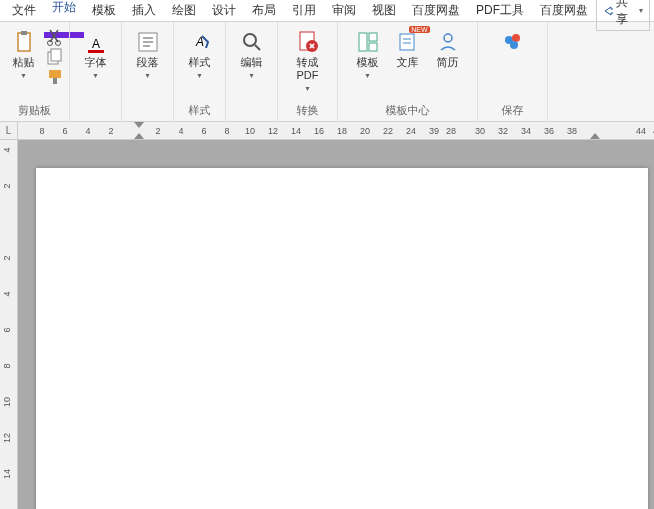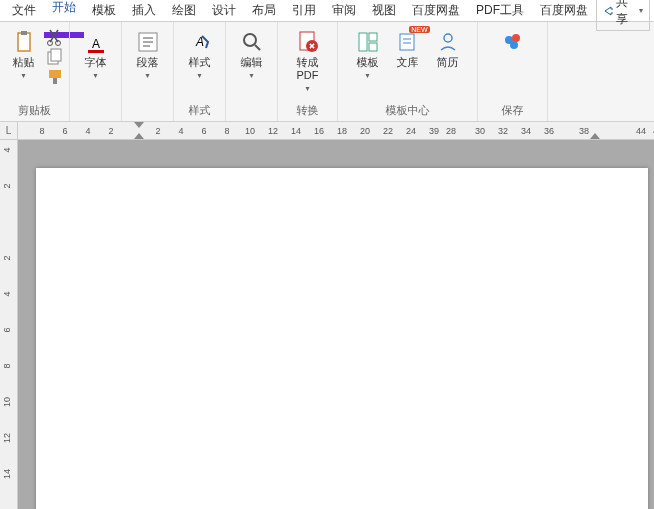--- a/index.html
+++ b/index.html
@@ -227,21 +227,21 @@
     <span class="tick" style="left: 324px;">18</span>
     <span class="tick" style="left: 347px;">20</span>
     <span class="tick" style="left: 370px;">22</span>
     <span class="tick" style="left: 393px;">24</span>
     <span class="tick" style="left: 416px;">39</span>
     <span class="tick" style="left: 433px;">28</span>
     <span class="tick" style="left: 462px;">30</span>
     <span class="tick" style="left: 485px;">32</span>
     <span class="tick" style="left: 508px;">34</span>
     <span class="tick" style="left: 531px;">36</span>
-    <span class="tick" style="left: 566px;">38</span>
+    <span class="tick" style="left: 554px;">38</span>
     <span class="tick" style="left: 577px;"></span>
     <span class="tick" style="left: 612px; margin-left: 28px;">42</span>
     <span class="tick" style="left: 623px;">44</span>
   </div>
 
 <div class="ruler-v">
     <span class="tick" style="top: 10px;">4</span>
     <span class="tick" style="top: 46px;">2</span>
     <span class="tick" style="top: 82px;"></span>
     <span class="tick" style="top: 118px;">2</span>

